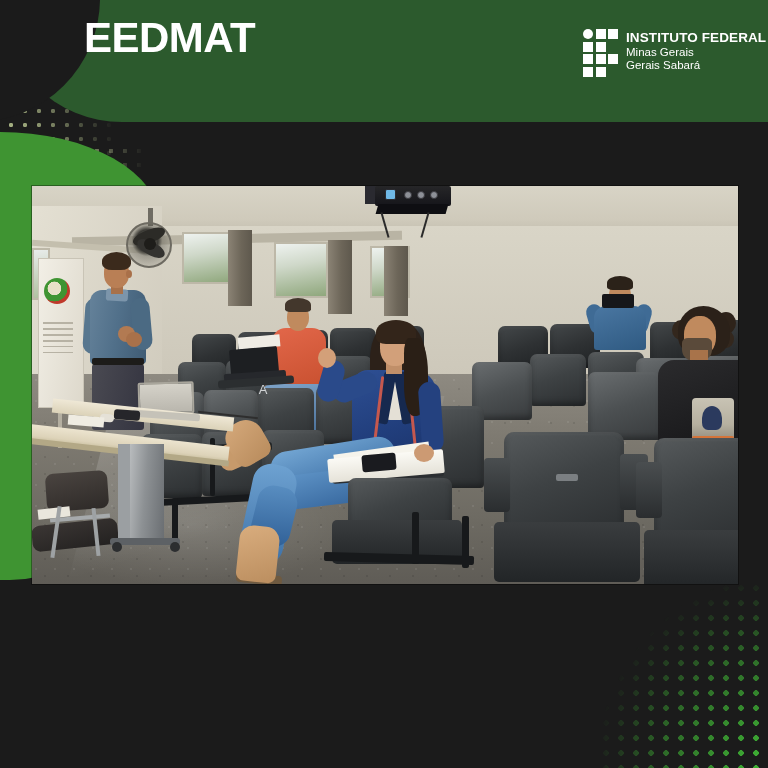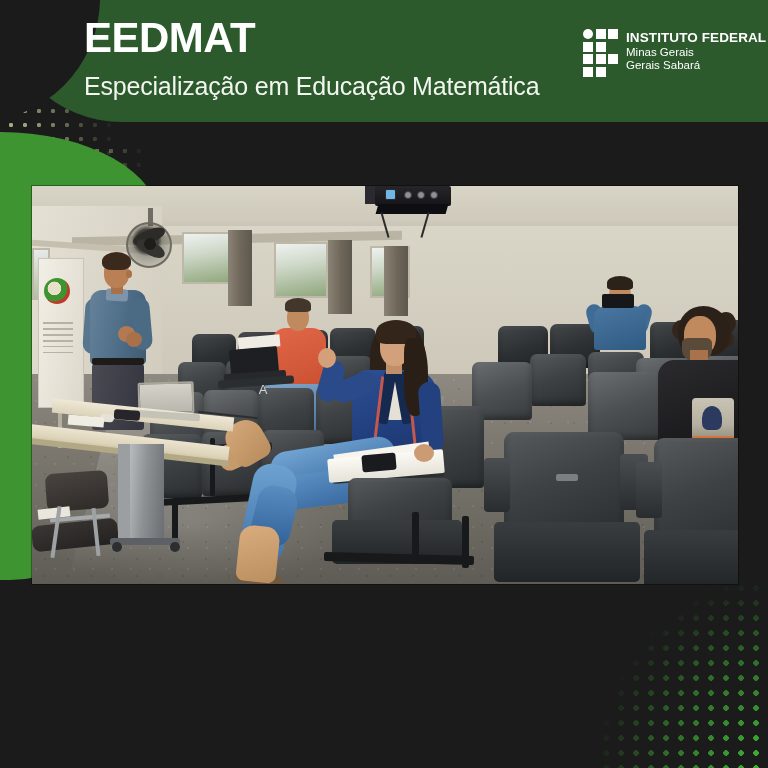--- a/index.html
+++ b/index.html
@@ -321,21 +321,20 @@
   <div id="green-blob"></div>
   <div id="green-blob-2"></div>
 
   <div id="header-band-clip">
     <div id="header-band"></div>
     <div id="header-notch"></div>
   </div>
 
   <div id="header-content">
     <div id="brand-title">EEDMAT</div>
-    <div id="brand-subtitle">Especialização em Educação Matemática</div>
 
     <div id="if-logo">
       <div id="if-mark">
         <span class="if-cell round"></span>
           <span class="if-cell"></span>
           <span class="if-cell"></span>
         <span class="if-cell"></span>
           <span class="if-cell"></span>
           <span class="if-cell empty"></span>
         <span class="if-cell"></span>

